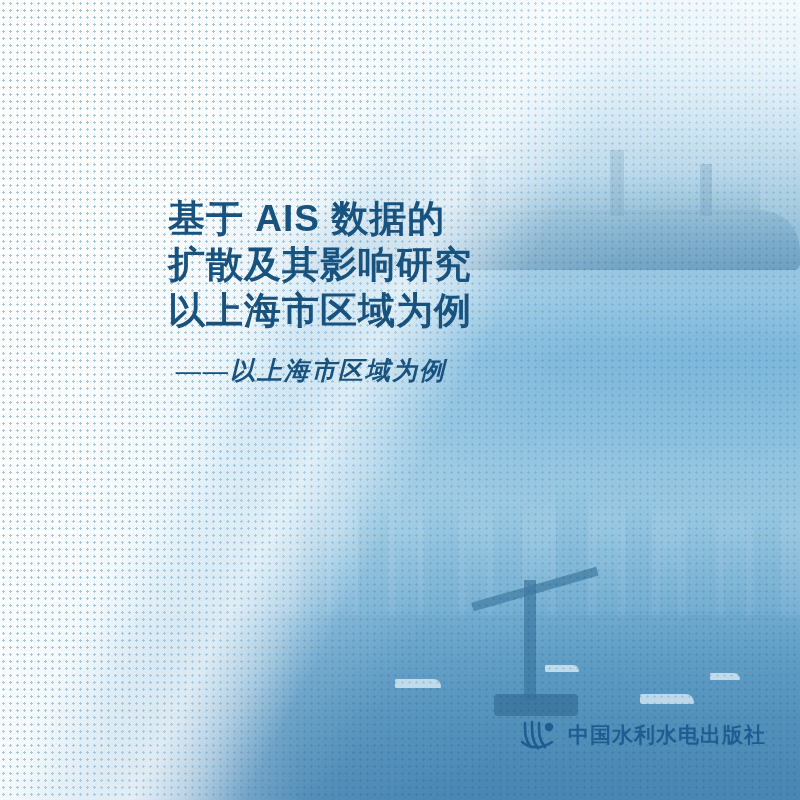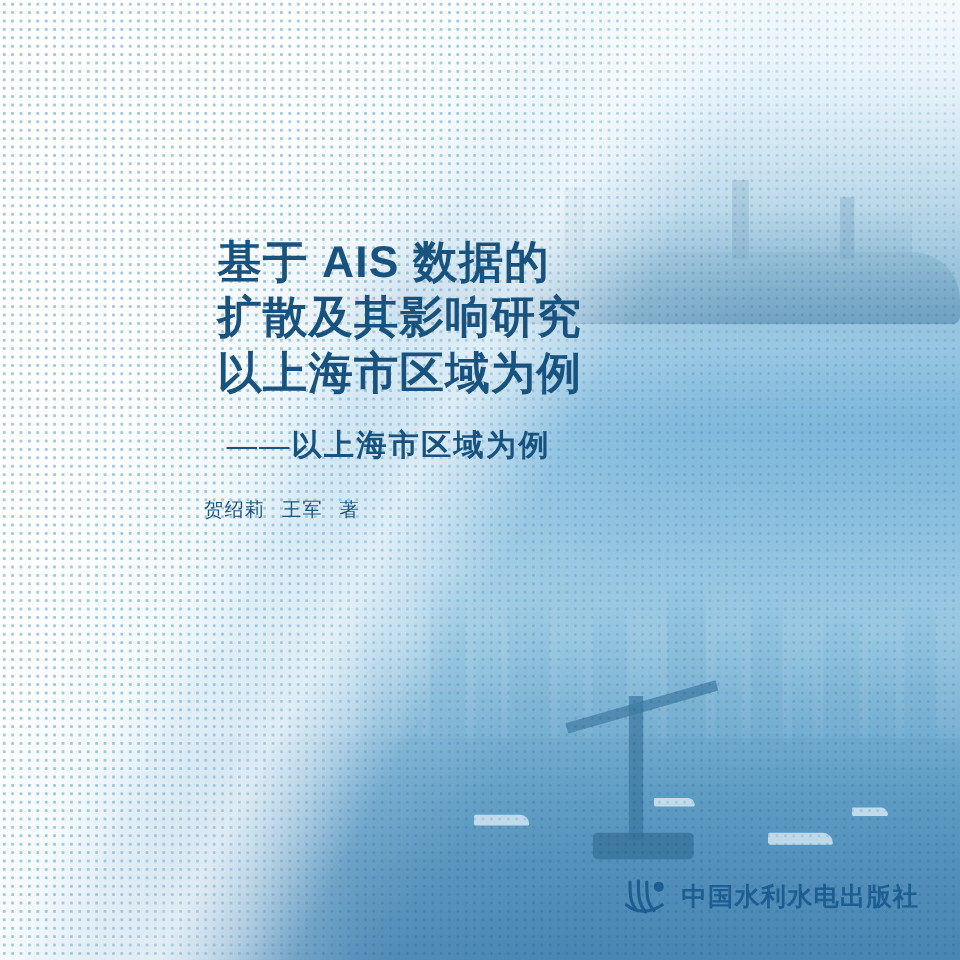--- a/index.html
+++ b/index.html
@@ -214,21 +214,21 @@
     background-image: radial-gradient(rgba(95,160,200,0.6) 1.25px, rgba(255,255,255,0) 1.4px);
     background-size: 7px 7px;
     -webkit-mask-image: linear-gradient(118deg, rgba(0,0,0,1) 0%, rgba(0,0,0,0.9) 34%, rgba(0,0,0,0.25) 50%, rgba(0,0,0,0) 62%);
     mask-image: linear-gradient(118deg, rgba(0,0,0,1) 0%, rgba(0,0,0,0.9) 34%, rgba(0,0,0,0.25) 50%, rgba(0,0,0,0) 62%);
     opacity: 0.75;
   }
 
   
   .title-block {
     position: absolute;
-    left: 181px;
+    left: 168px;
     top: 196px;
     width: 560px;
   }
   .title-line {
     font-family: "Liberation Sans", sans-serif;
     font-weight: bold;
     font-size: 37px;
     line-height: 46px;
     letter-spacing: 1px;
     color: #18527e;
@@ -236,37 +236,38 @@
   }
   .subtitle {
     margin-top: 20px;
     margin-left: 8px;
     font-family: "Liberation Serif", serif;
     font-weight: bold;
     font-size: 25px;
     letter-spacing: 2px;
     color: #18527e;
     white-space: nowrap;
+    font-style: italic;
   }
   .authors {
     position: absolute;
     left: 170px;
     top: 415px;
     font-family: "Liberation Sans", sans-serif;
     font-size: 16px;
     letter-spacing: 1px;
     color: #1b5480;
   }
   .authors .gap { display: inline-block; width: 14px; }
 
   
   .publisher {
     position: absolute;
     right: 34px;
-    bottom: 36px;
+    bottom: 48px;
     display: flex;
     flex-direction: column;
     align-items: center;
   }
   .pub-row {
     display: flex;
     align-items: center;
     gap: 10px;
   }
   .pub-mark {
@@ -343,23 +344,20 @@
   <div class="dots"></div>
   <div class="dots-strong"></div>
 
   <div class="title-block">
     <div class="title-line">基于 AIS 数据的</div>
     <div class="title-line">扩散及其影响研究</div>
     <div class="title-line">以上海市区域为例</div>
     <div class="subtitle">——以上海市区域为例</div>
   </div>
 
-  <div class="authors">
-    <span>贺绍莉</span><span class="gap"></span><span>王军</span><span class="gap"></span><span>著</span>
-  </div>
 
   <div class="publisher">
     <div class="pub-row">
       <span class="pub-mark">
         <svg viewBox="0 0 40 34" width="40" height="34" aria-hidden="true">
           <g fill="none" stroke="#1d5d92" stroke-width="2.6" stroke-linecap="round">
             <path d="M7 5 C7 16, 7 22, 13 29"></path>
             <path d="M14 4 C14 16, 14 23, 20 30"></path>
             <path d="M21 5 C21 16, 21 22, 27 29"></path>
             <path d="M4 24 C12 31, 24 31, 34 24"></path>

